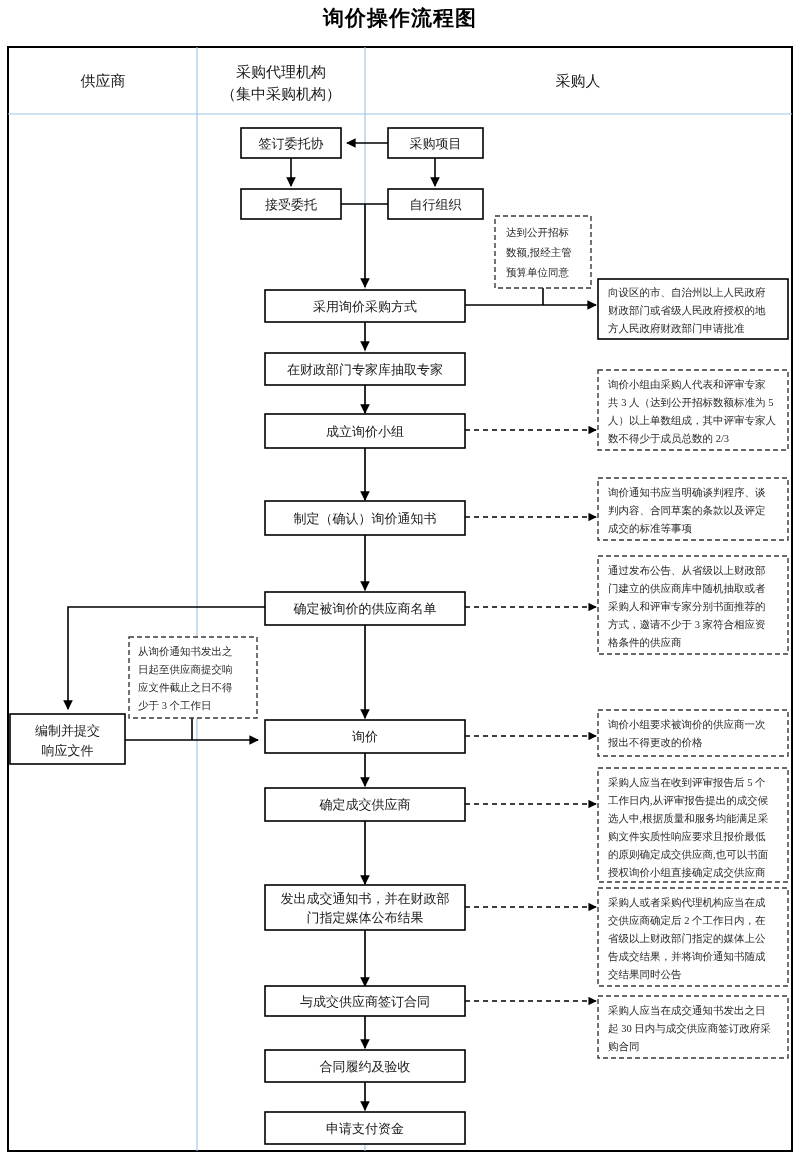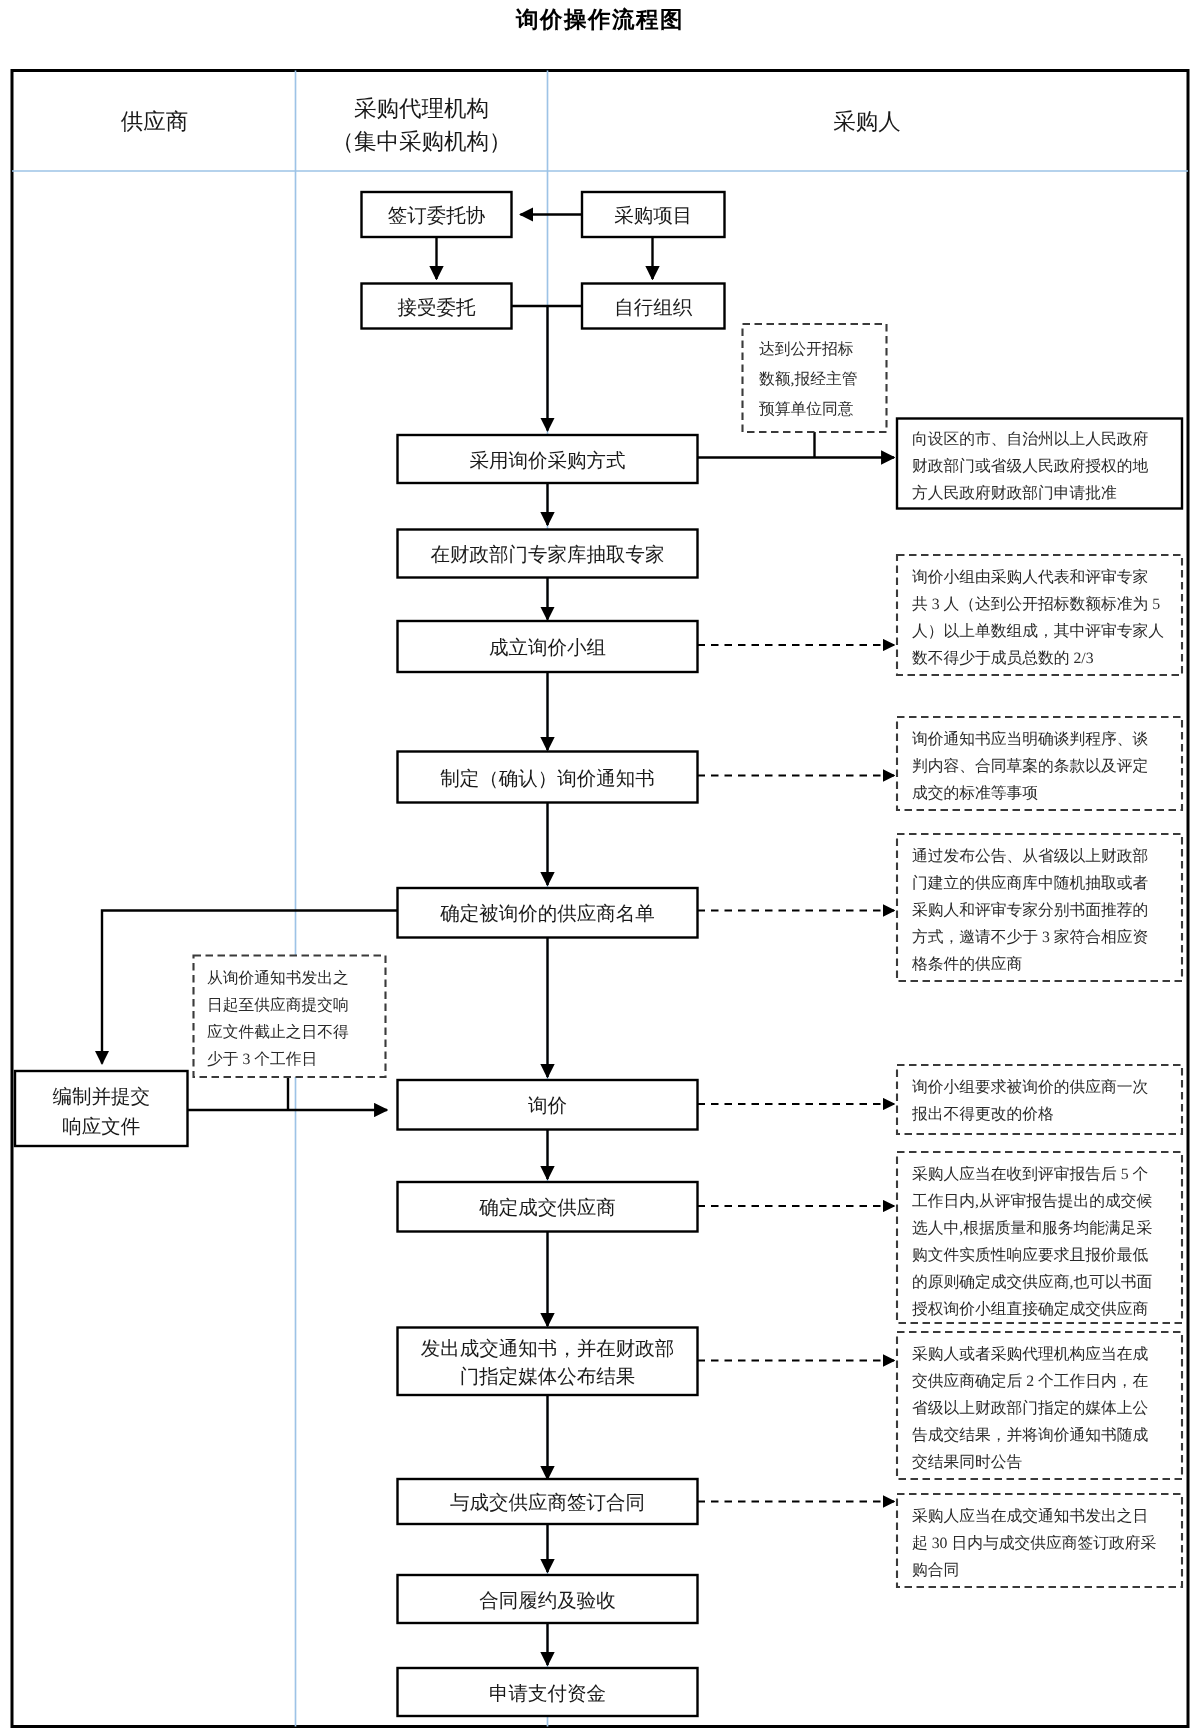--- a/index.html
+++ b/index.html
@@ -3,21 +3,21 @@
 <meta charset="utf-8">
 <style>
   html,body{margin:0;padding:0;background:#ffffff;}
   body{
     width:800px;height:1155px;position:relative;overflow:hidden;
     font-family:"Liberation Serif","DejaVu Serif",serif;
     color:#000;
   }
   #title{
     position:absolute;left:0;top:4px;width:800px;text-align:center;
-    font-size:15px;font-weight:bold;letter-spacing:1px;
+    font-size:21px;font-weight:bold;letter-spacing:1px;
     font-family:"Liberation Sans","DejaVu Sans",sans-serif;
   }
   #canvas{position:absolute;left:0;top:0;width:800px;height:1155px;}
   .boxtxt{
     font-family:"Liberation Serif","DejaVu Serif",serif;
     font-size:13px;fill:#1a1a1a;text-anchor:middle;
   }
   .hdrtxt{
     font-family:"Liberation Serif","DejaVu Serif",serif;
     font-size:15px;fill:#1a1a1a;text-anchor:middle;

